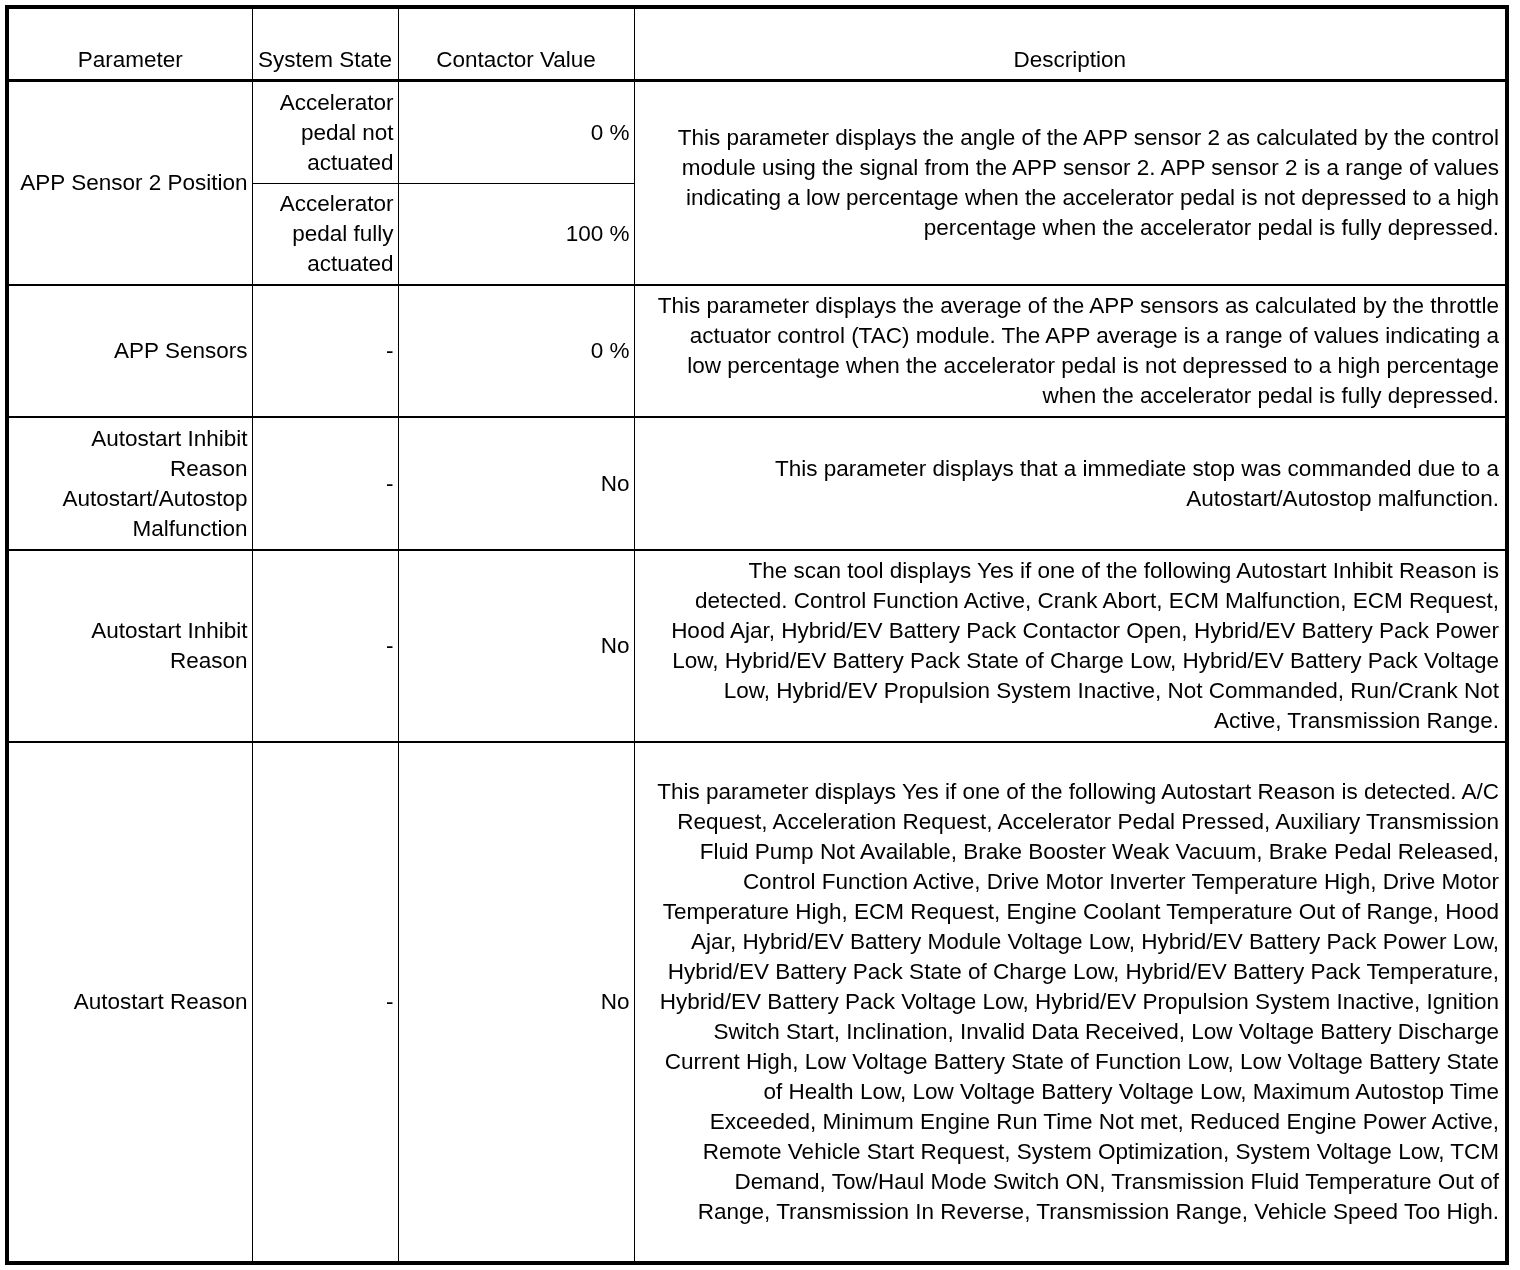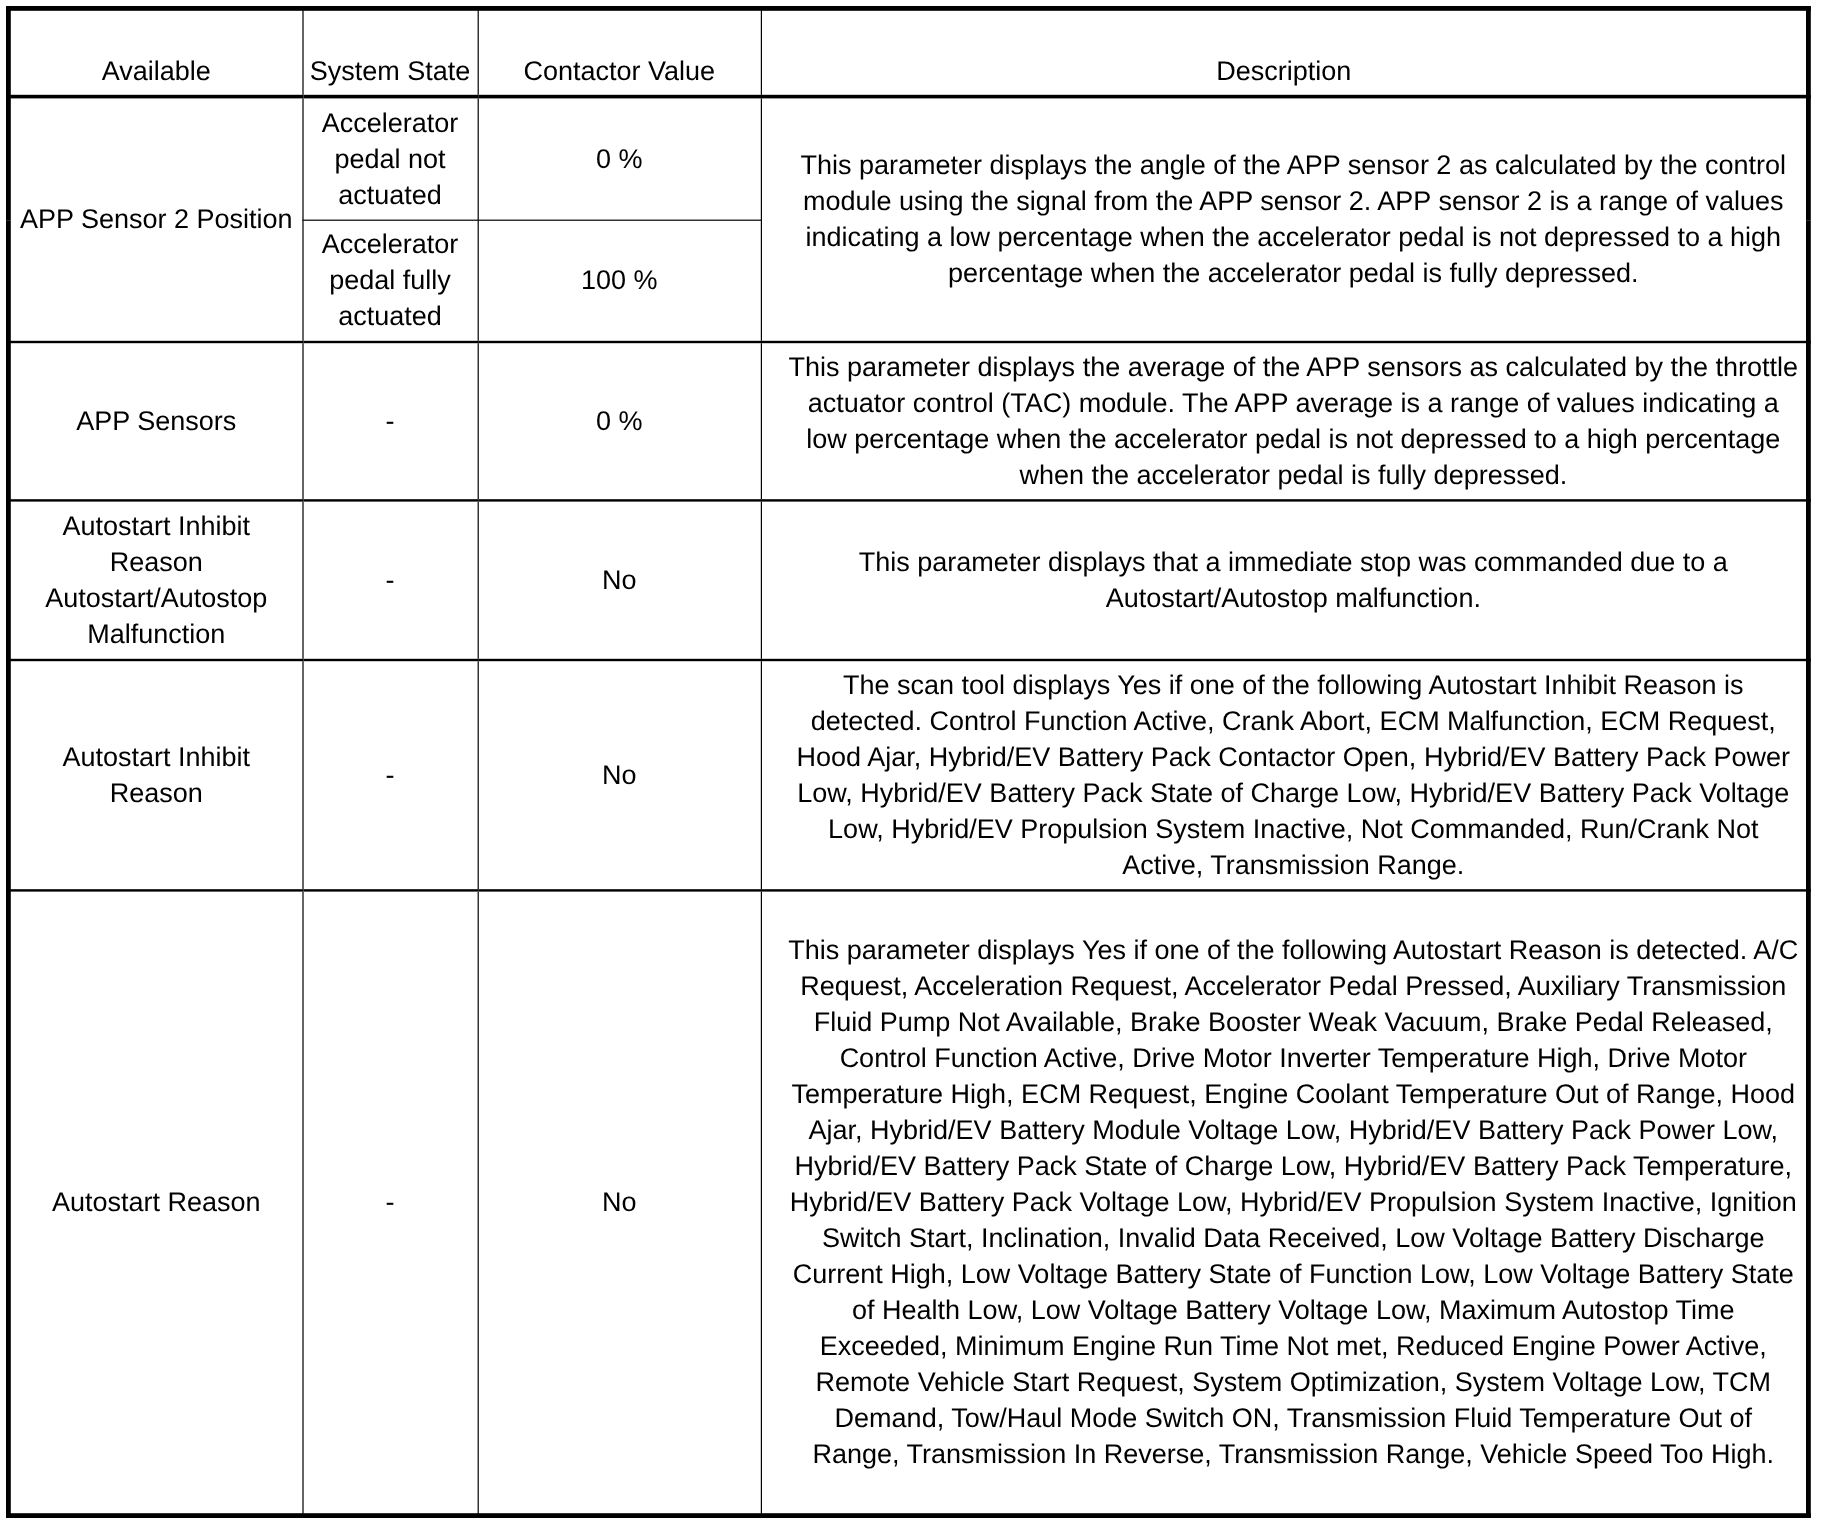--- a/index.html
+++ b/index.html
@@ -16,21 +16,21 @@
     width: 1504px;
   }
   col.c1 { width: 245px; }
   col.c2 { width: 146px; }
   col.c3 { width: 236px; }
   col.c4 { width: 873px; }
   th, td {
     border: 1px solid #000;
     padding: 0 4px;
     vertical-align: middle;
-    text-align: center;
+    text-align: right;
   }
   th {
     font-weight: normal;
     text-align: center;
     vertical-align: bottom;
     padding-bottom: 4px;
     height: 66px;
     border-bottom: 3px solid #000;
   }
   tr.main-row > td, tr.main-row > th { border-top: 2px solid #000; }
@@ -48,21 +48,21 @@
 <div class="wrap">
 <table>
   <colgroup>
         <col class="c1">
         <col class="c2">
         <col class="c3">
         <col class="c4">
       </colgroup>
   <thead>
     <tr>
-      <th>Available</th>
+      <th>Parameter</th>
       <th>System State</th>
       <th>Contactor Value</th>
       <th>Description</th>
     </tr>
   </thead>
   <tbody>
     <tr class="main-row r1a">
       <td rowspan="2">APP Sensor 2 Position</td>
       <td>Accelerator pedal not actuated</td>
       <td>0 %</td>

